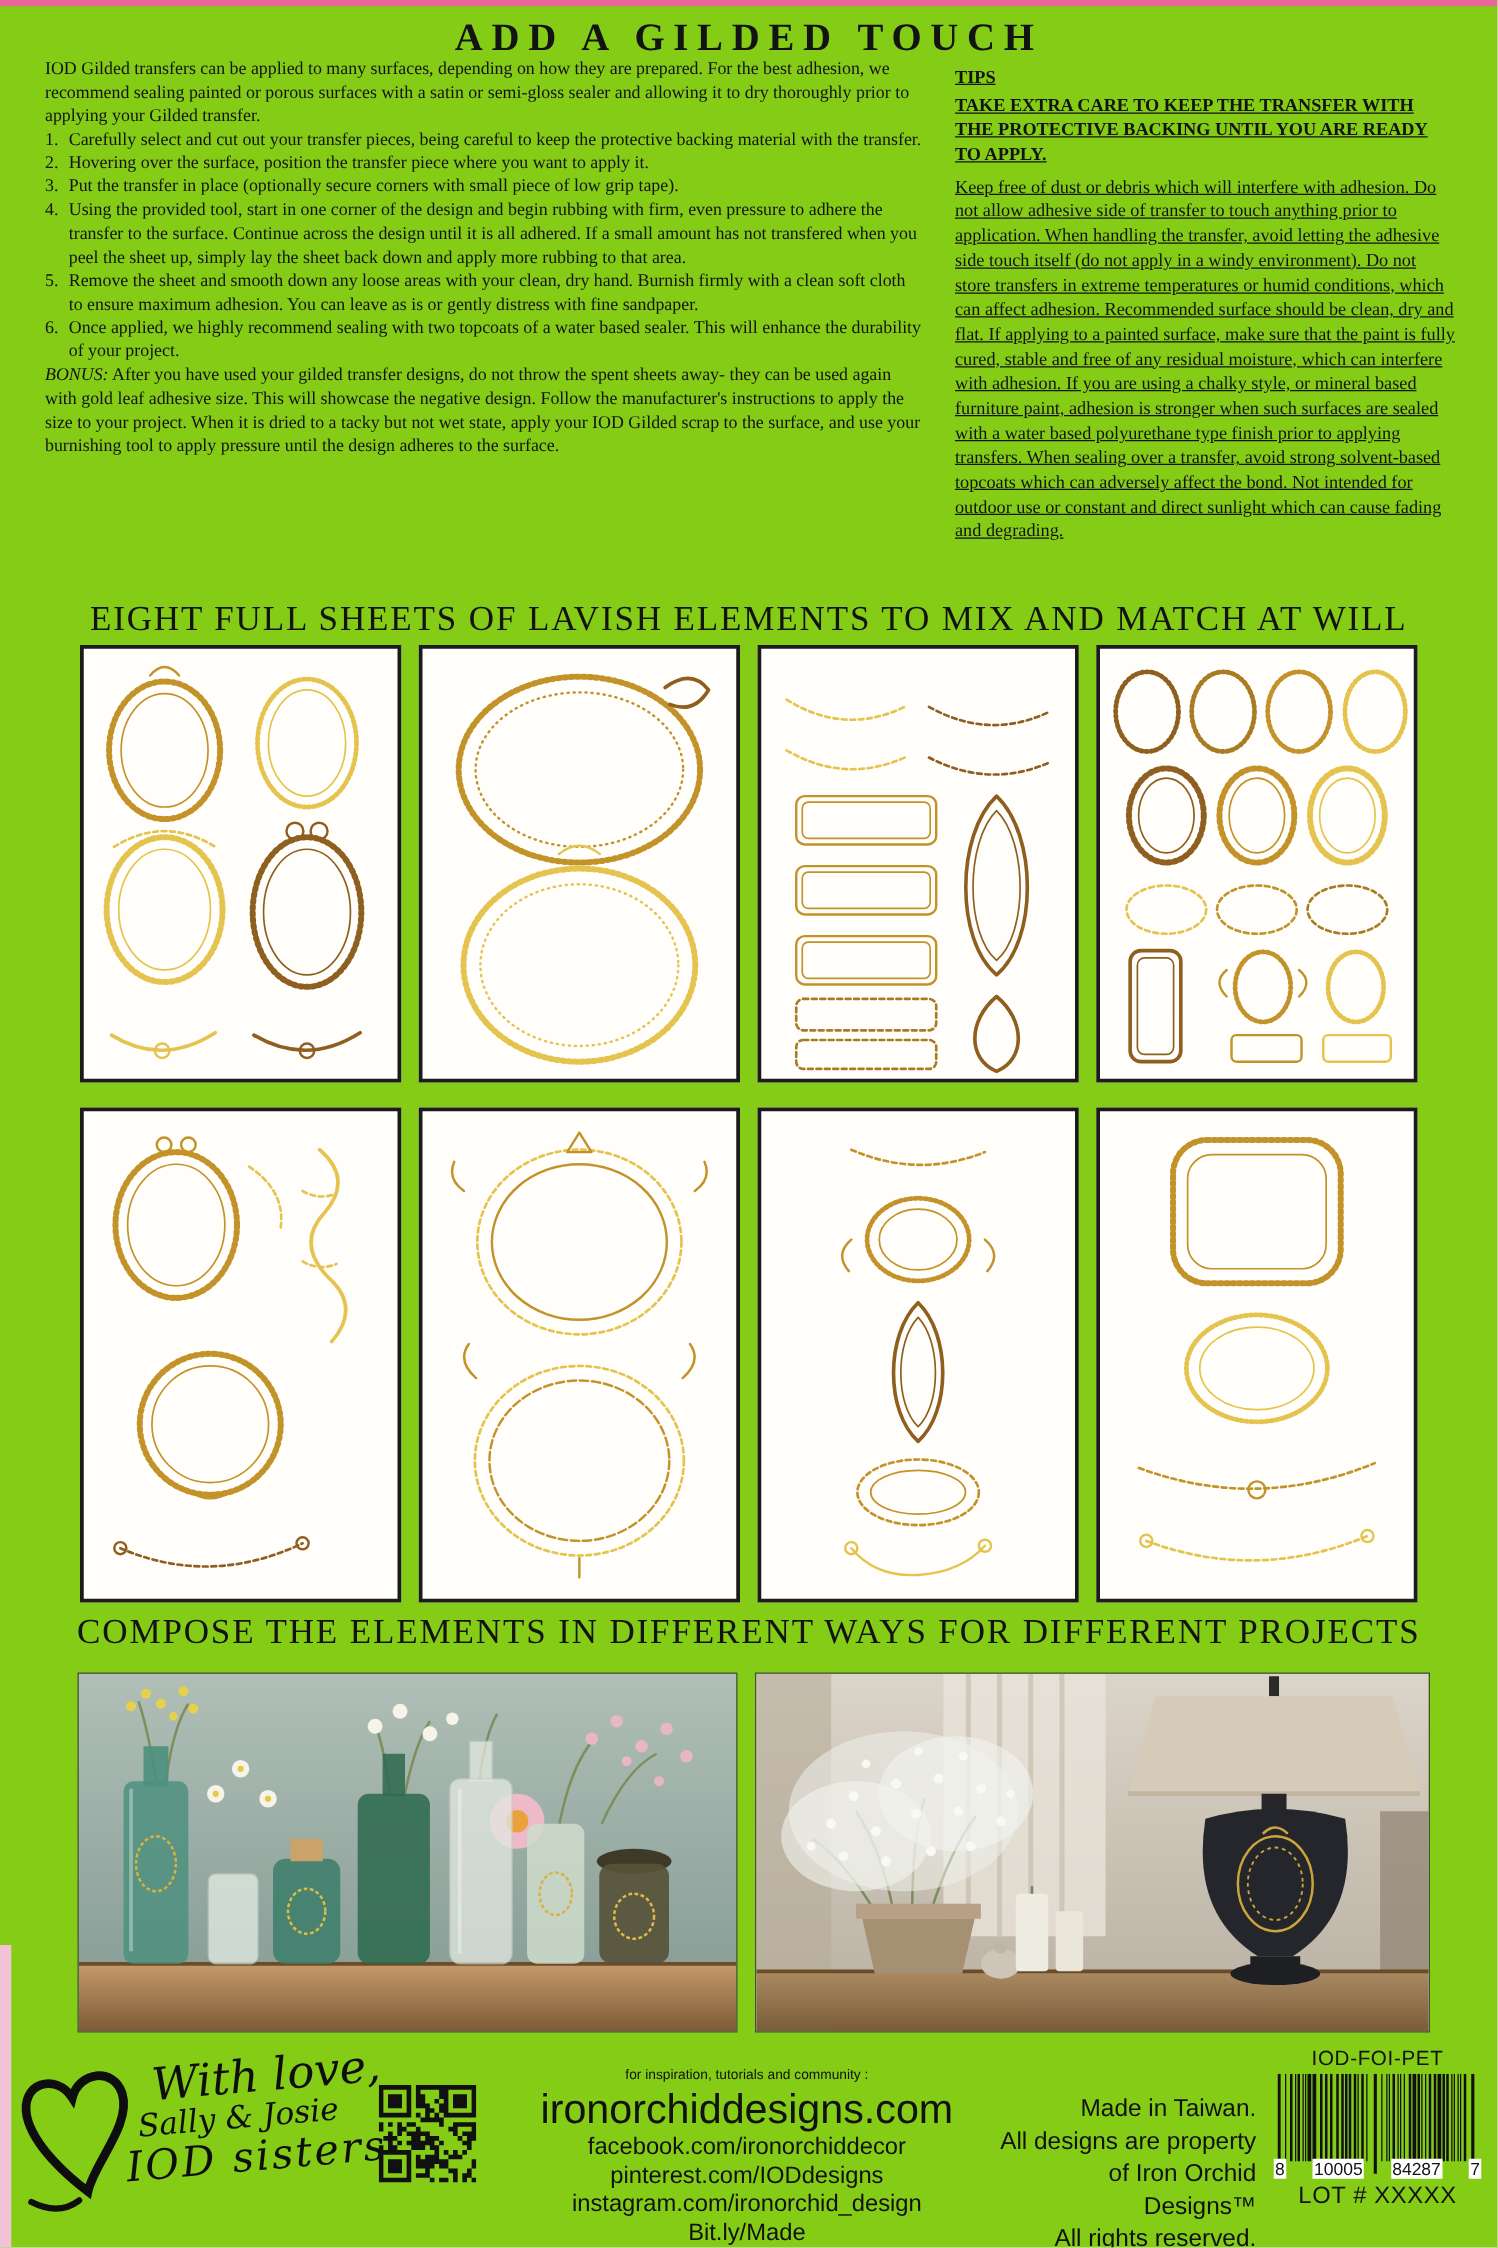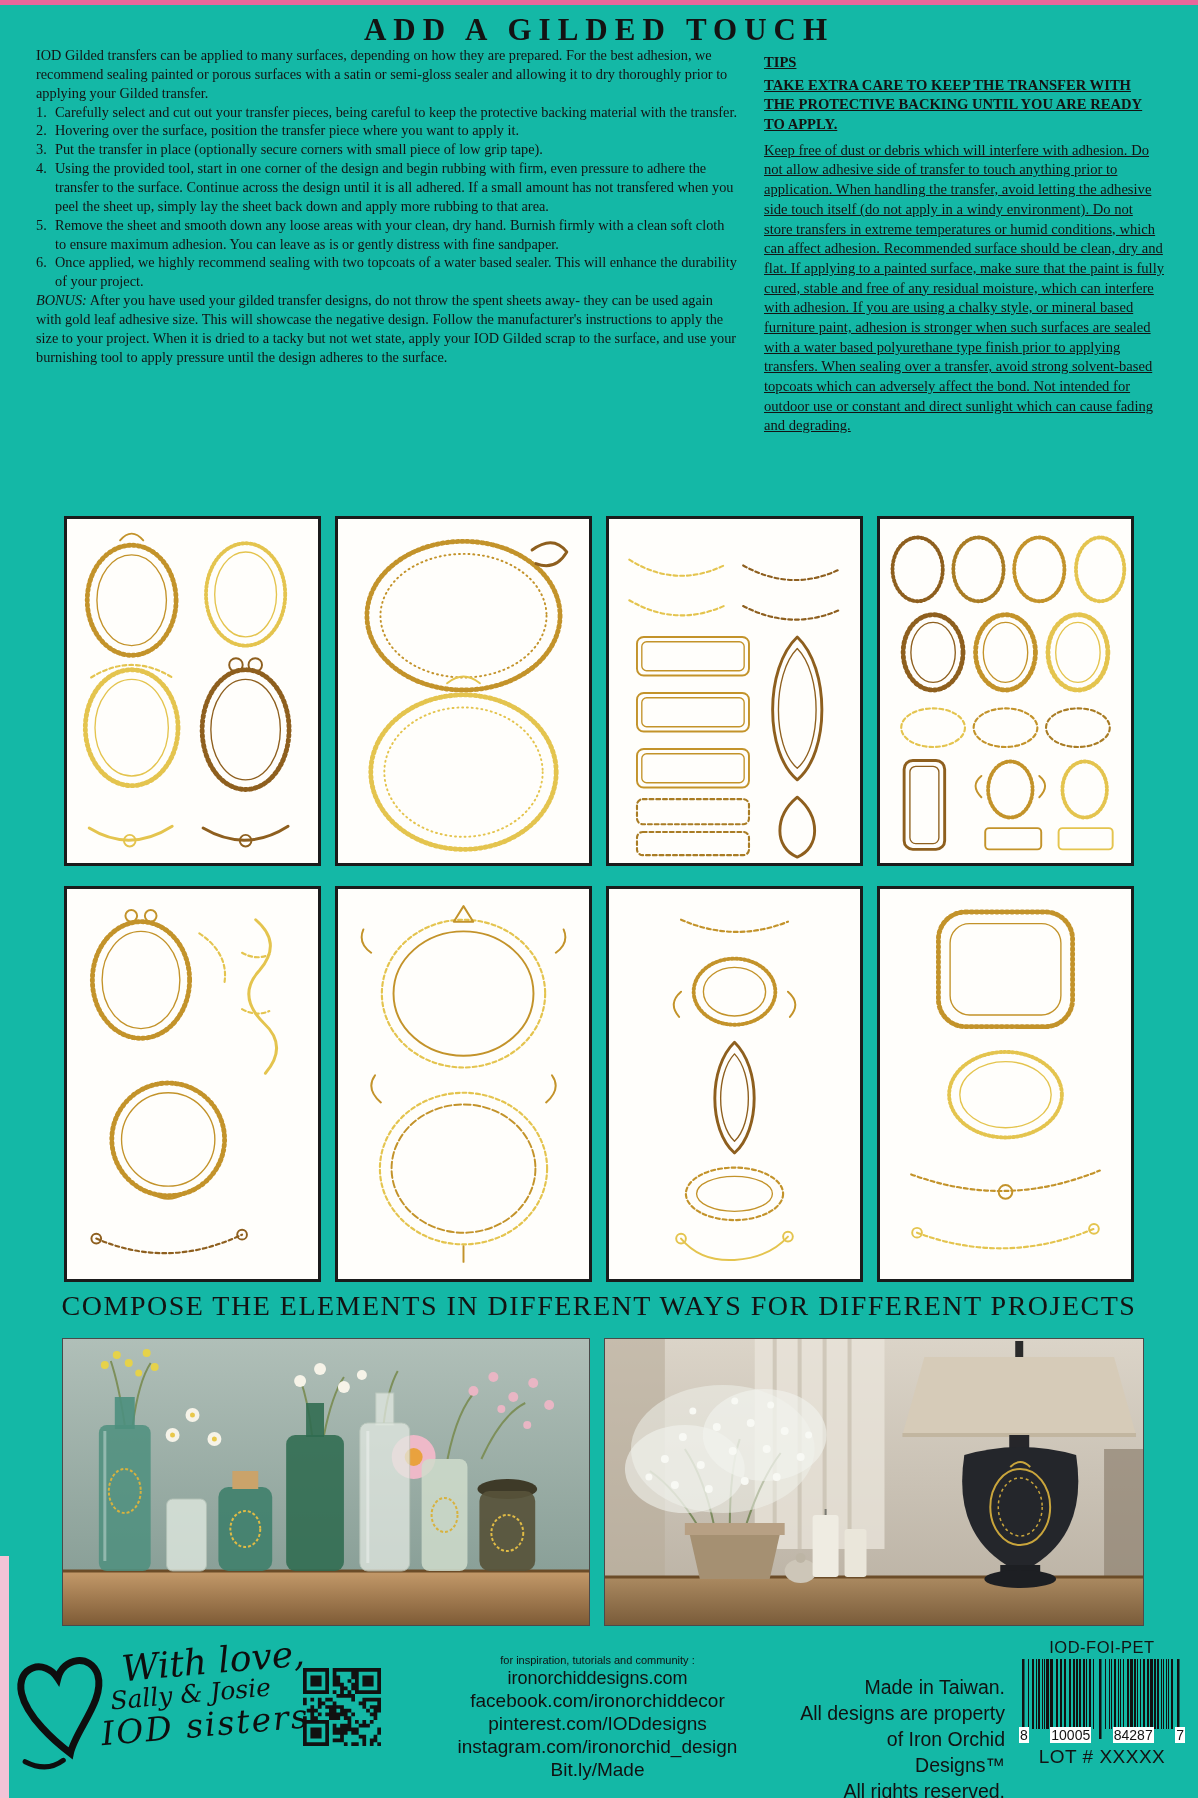--- a/index.html
+++ b/index.html
@@ -1,16 +1,16 @@
 <!DOCTYPE html>
 <html><head>
 <meta charset="utf-8">
 <style>
   html,body{margin:0;padding:0;background:#e9e9e9;}
-  .page{position:relative;width:1198px;height:1798px;background:#14b8a6;margin:0 auto;
+  .page{position:relative;width:1198px;height:1798px;background:#84cc16;margin:0 auto;
         font-family:"Liberation Serif",serif;color:#131313;overflow:hidden;}
   .top-stripe{position:absolute;top:0;left:0;width:100%;height:5px;background:#e8679a;}
   .left-stripe{position:absolute;left:0;top:1556px;width:9px;height:242px;background:#f2c3d6;}
 
   .title{position:absolute;top:12px;left:0;width:100%;text-align:center;
          font-size:31px;font-weight:bold;letter-spacing:7px;}
 
   .columns{position:absolute;top:46px;left:36px;width:1128px;display:flex;gap:26px;}
   .col-left{width:702px;font-size:14.3px;line-height:1.32;}
   .col-right{flex:1;padding-top:7px;font-size:14.6px;line-height:1.35;text-decoration:underline;}
@@ -54,21 +54,21 @@
           font-family:"Liberation Sans",sans-serif;}
   .heart{position:absolute;left:12px;top:18px;width:100px;height:122px;}
   .signature{position:absolute;left:98px;top:10px;width:240px;transform:rotate(-5deg);
              font-family:"DejaVu Serif",serif;font-style:italic;color:#0e0e0e;}
   .sig1{font-size:36px;margin-left:26px;}
   .sig2{font-size:25px;margin-left:12px;margin-top:-4px;}
   .sig3{font-size:33px;margin-top:-2px;letter-spacing:2px;}
   .qr{position:absolute;left:303px;top:38px;width:78px;height:78px;}
   .links{position:absolute;left:400px;top:24px;width:395px;text-align:center;color:#111;}
   .community{font-size:11px;}
-  .site{font-size:18px;margin-top:2px;}
+  .site{font-size:33px;margin-top:2px;}
   .soc{font-size:19px;line-height:23px;}
   .madein{position:absolute;left:800px;top:44px;width:205px;text-align:right;
           font-size:19.5px;line-height:26px;color:#111;}
   .barcode-block{position:absolute;left:1018px;top:8px;width:168px;text-align:center;}
   .sku{font-size:16.5px;margin-bottom:2px;letter-spacing:0.5px;}
   .bars{width:160px;height:84px;display:block;margin:0 auto;}
   .bdigits{display:flex;justify-content:space-between;width:166px;margin:-16px auto 0 auto;
            font-size:14px;}
   .bdigits span{background:#fff;padding:0 1px;}
   .lot{font-size:19px;margin-top:3px;letter-spacing:0.5px;}
@@ -119,20 +119,21 @@
         </div>
       <p><span class="bonus-label">BONUS:</span> <span>After you have used your gilded transfer designs, do not throw the spent sheets away- they can be used again with gold leaf adhesive size. This will showcase the negative design. Follow the manufacturer's instructions to apply the size to your project. When it is dried to a tacky but not wet state, apply your IOD Gilded scrap to the surface, and use your burnishing tool to apply pressure until the design adheres to the surface.</span></p>
     </div>
     <div class="col-right">
       <p class="sec-h">TIPS</p>
       <p class="warning">TAKE EXTRA CARE TO KEEP THE TRANSFER WITH THE PROTECTIVE BACKING UNTIL YOU ARE READY TO APPLY.</p>
       <p class="tips-body">Keep free of dust or debris which will interfere with adhesion. Do not allow adhesive side of transfer to touch anything prior to application. When handling the transfer, avoid letting the adhesive side touch itself (do not apply in a windy environment). Do not store transfers in extreme temperatures or humid conditions, which can affect adhesion. Recommended surface should be clean, dry and flat. If applying to a painted surface, make sure that the paint is fully cured, stable and free of any residual moisture, which can interfere with adhesion. If you are using a chalky style, or mineral based furniture paint, adhesion is stronger when such surfaces are sealed with a water based polyurethane type finish prior to applying transfers. When sealing over a transfer, avoid strong solvent-based topcoats which can adversely affect the bond. Not intended for outdoor use or constant and direct sunlight which can cause fading and degrading.</p>
     </div>
   </div>
 
+  <h2 class="band-header" id="sheets-header">EIGHT FULL SHEETS OF LAVISH ELEMENTS TO MIX AND MATCH AT WILL</h2>
 
   <div class="grid">
 
     <div class="panel">
       <svg viewBox="0 0 250 348">
         <ellipse class="orn bead gB" cx="62" cy="80" rx="46" ry="57"></ellipse>
         <ellipse class="orn thin gB" cx="62" cy="80" rx="36" ry="47"></ellipse>
         <path class="orn w2 gB" d="M50,18 q12,-14 24,0"></path>
         <ellipse class="orn bead4 gC" cx="180" cy="74" rx="41" ry="53"></ellipse>
         <ellipse class="orn thin gC" cx="180" cy="74" rx="32" ry="44"></ellipse>

